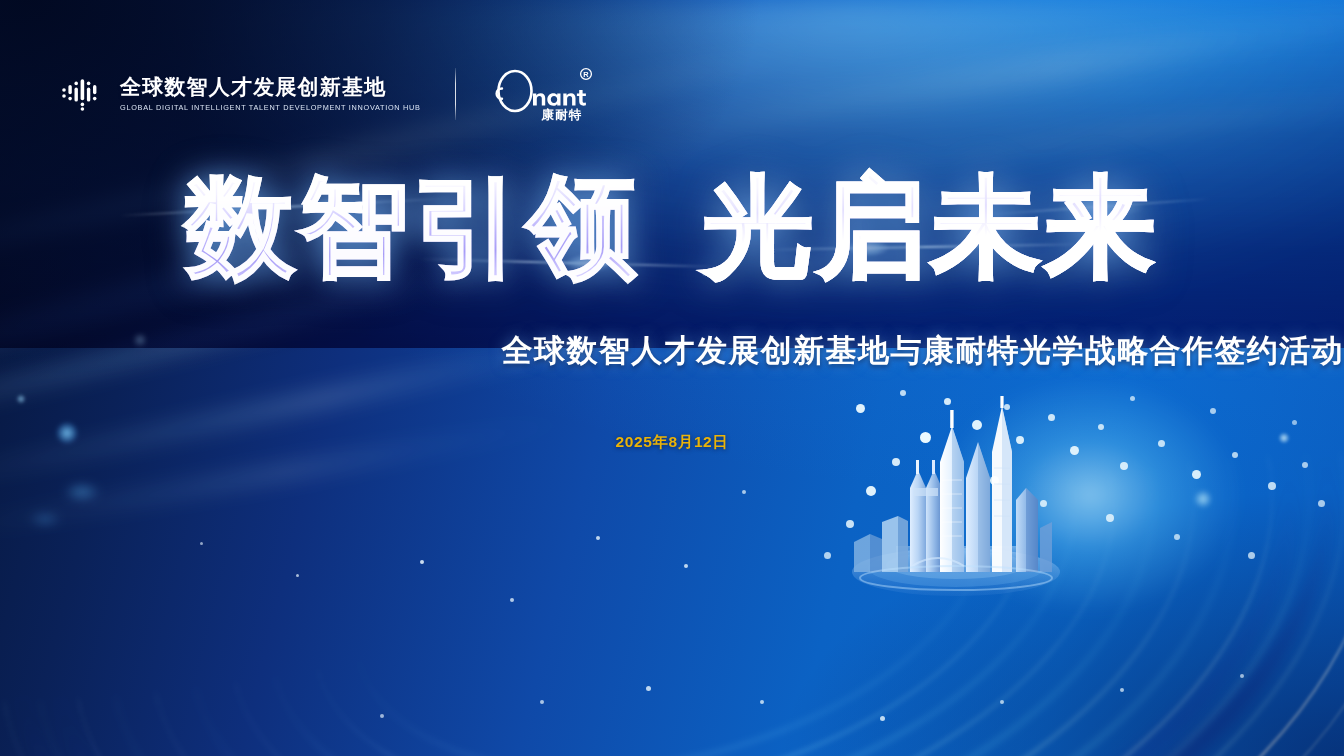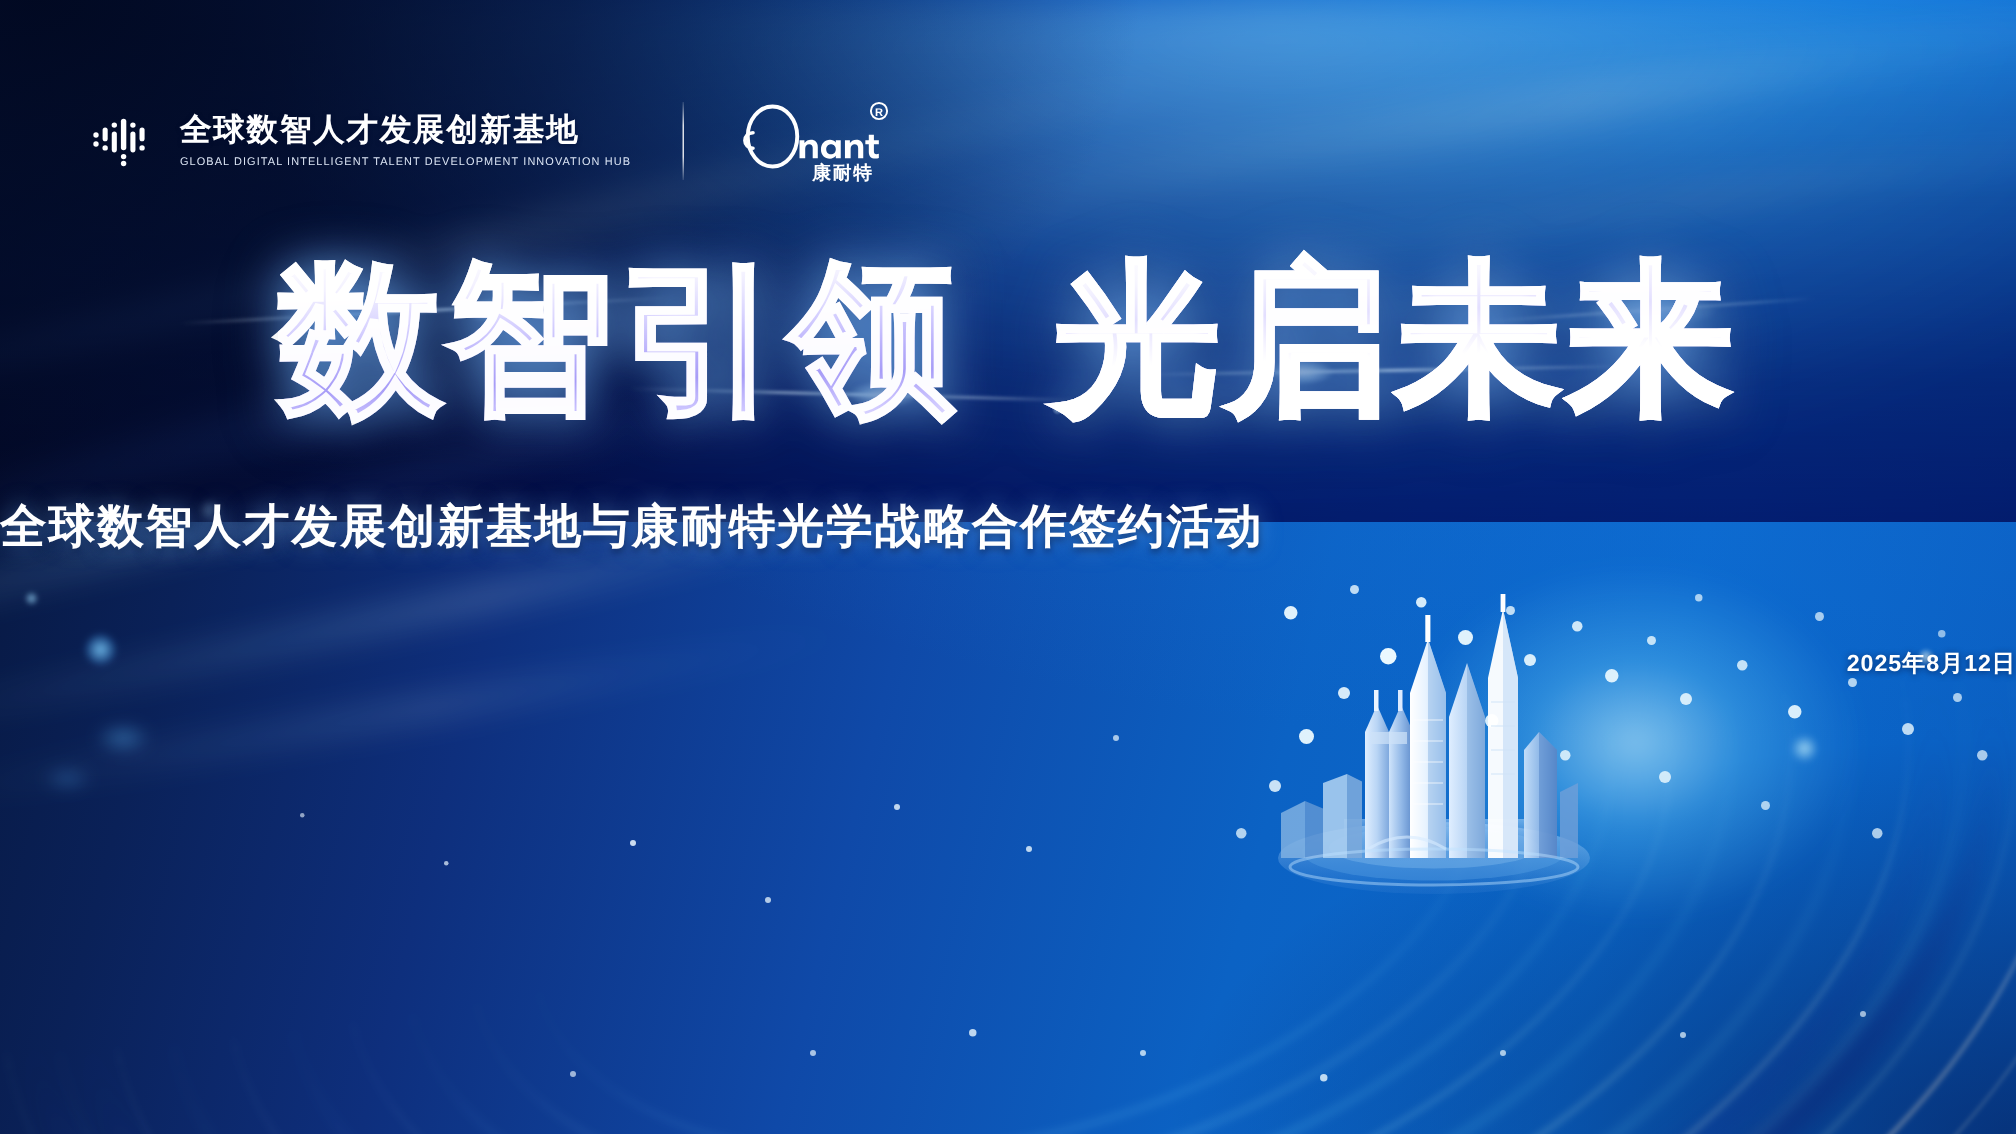--- a/index.html
+++ b/index.html
@@ -164,31 +164,31 @@
   }
   .flare-core{
     border-radius:50%;
     background:radial-gradient(50% 50% at 50% 50%, rgba(255,255,255,.98) 0%, rgba(190,225,255,.6) 38%, rgba(120,190,255,0) 72%);
     filter:blur(1px);
   }
 
   
   .subtitle{
     position:absolute;left:0;right:0;top:330px;
-    text-align:left;z-index:5;
+    text-align:right;z-index:5;
     color:#ffffff;
     font-size:31px;font-weight:700;letter-spacing:1.4px;
     white-space:nowrap;
     text-shadow:0 0 14px rgba(120,190,255,.55),0 2px 5px rgba(3,16,58,.75);
   }
 
   
   .meta{
     position:absolute;left:0;right:0;top:432px;
-    text-align:right;z-index:5;color:#ffffff;
+    text-align:center;z-index:5;color:#eab308;
   }
   .meta-date{font-size:15.5px;font-weight:700;letter-spacing:.6px;text-shadow:0 1px 4px rgba(3,16,58,.65);}
   .meta-loc{font-size:15.5px;font-weight:700;letter-spacing:1.2px;margin-top:12px;text-shadow:0 1px 4px rgba(3,16,58,.65);}
 
   
   .city{position:absolute;left:836px;top:396px;width:250px;height:206px;z-index:4;}
   .city svg{display:block;overflow:visible;}
 </style>
 </head>
 <body>

